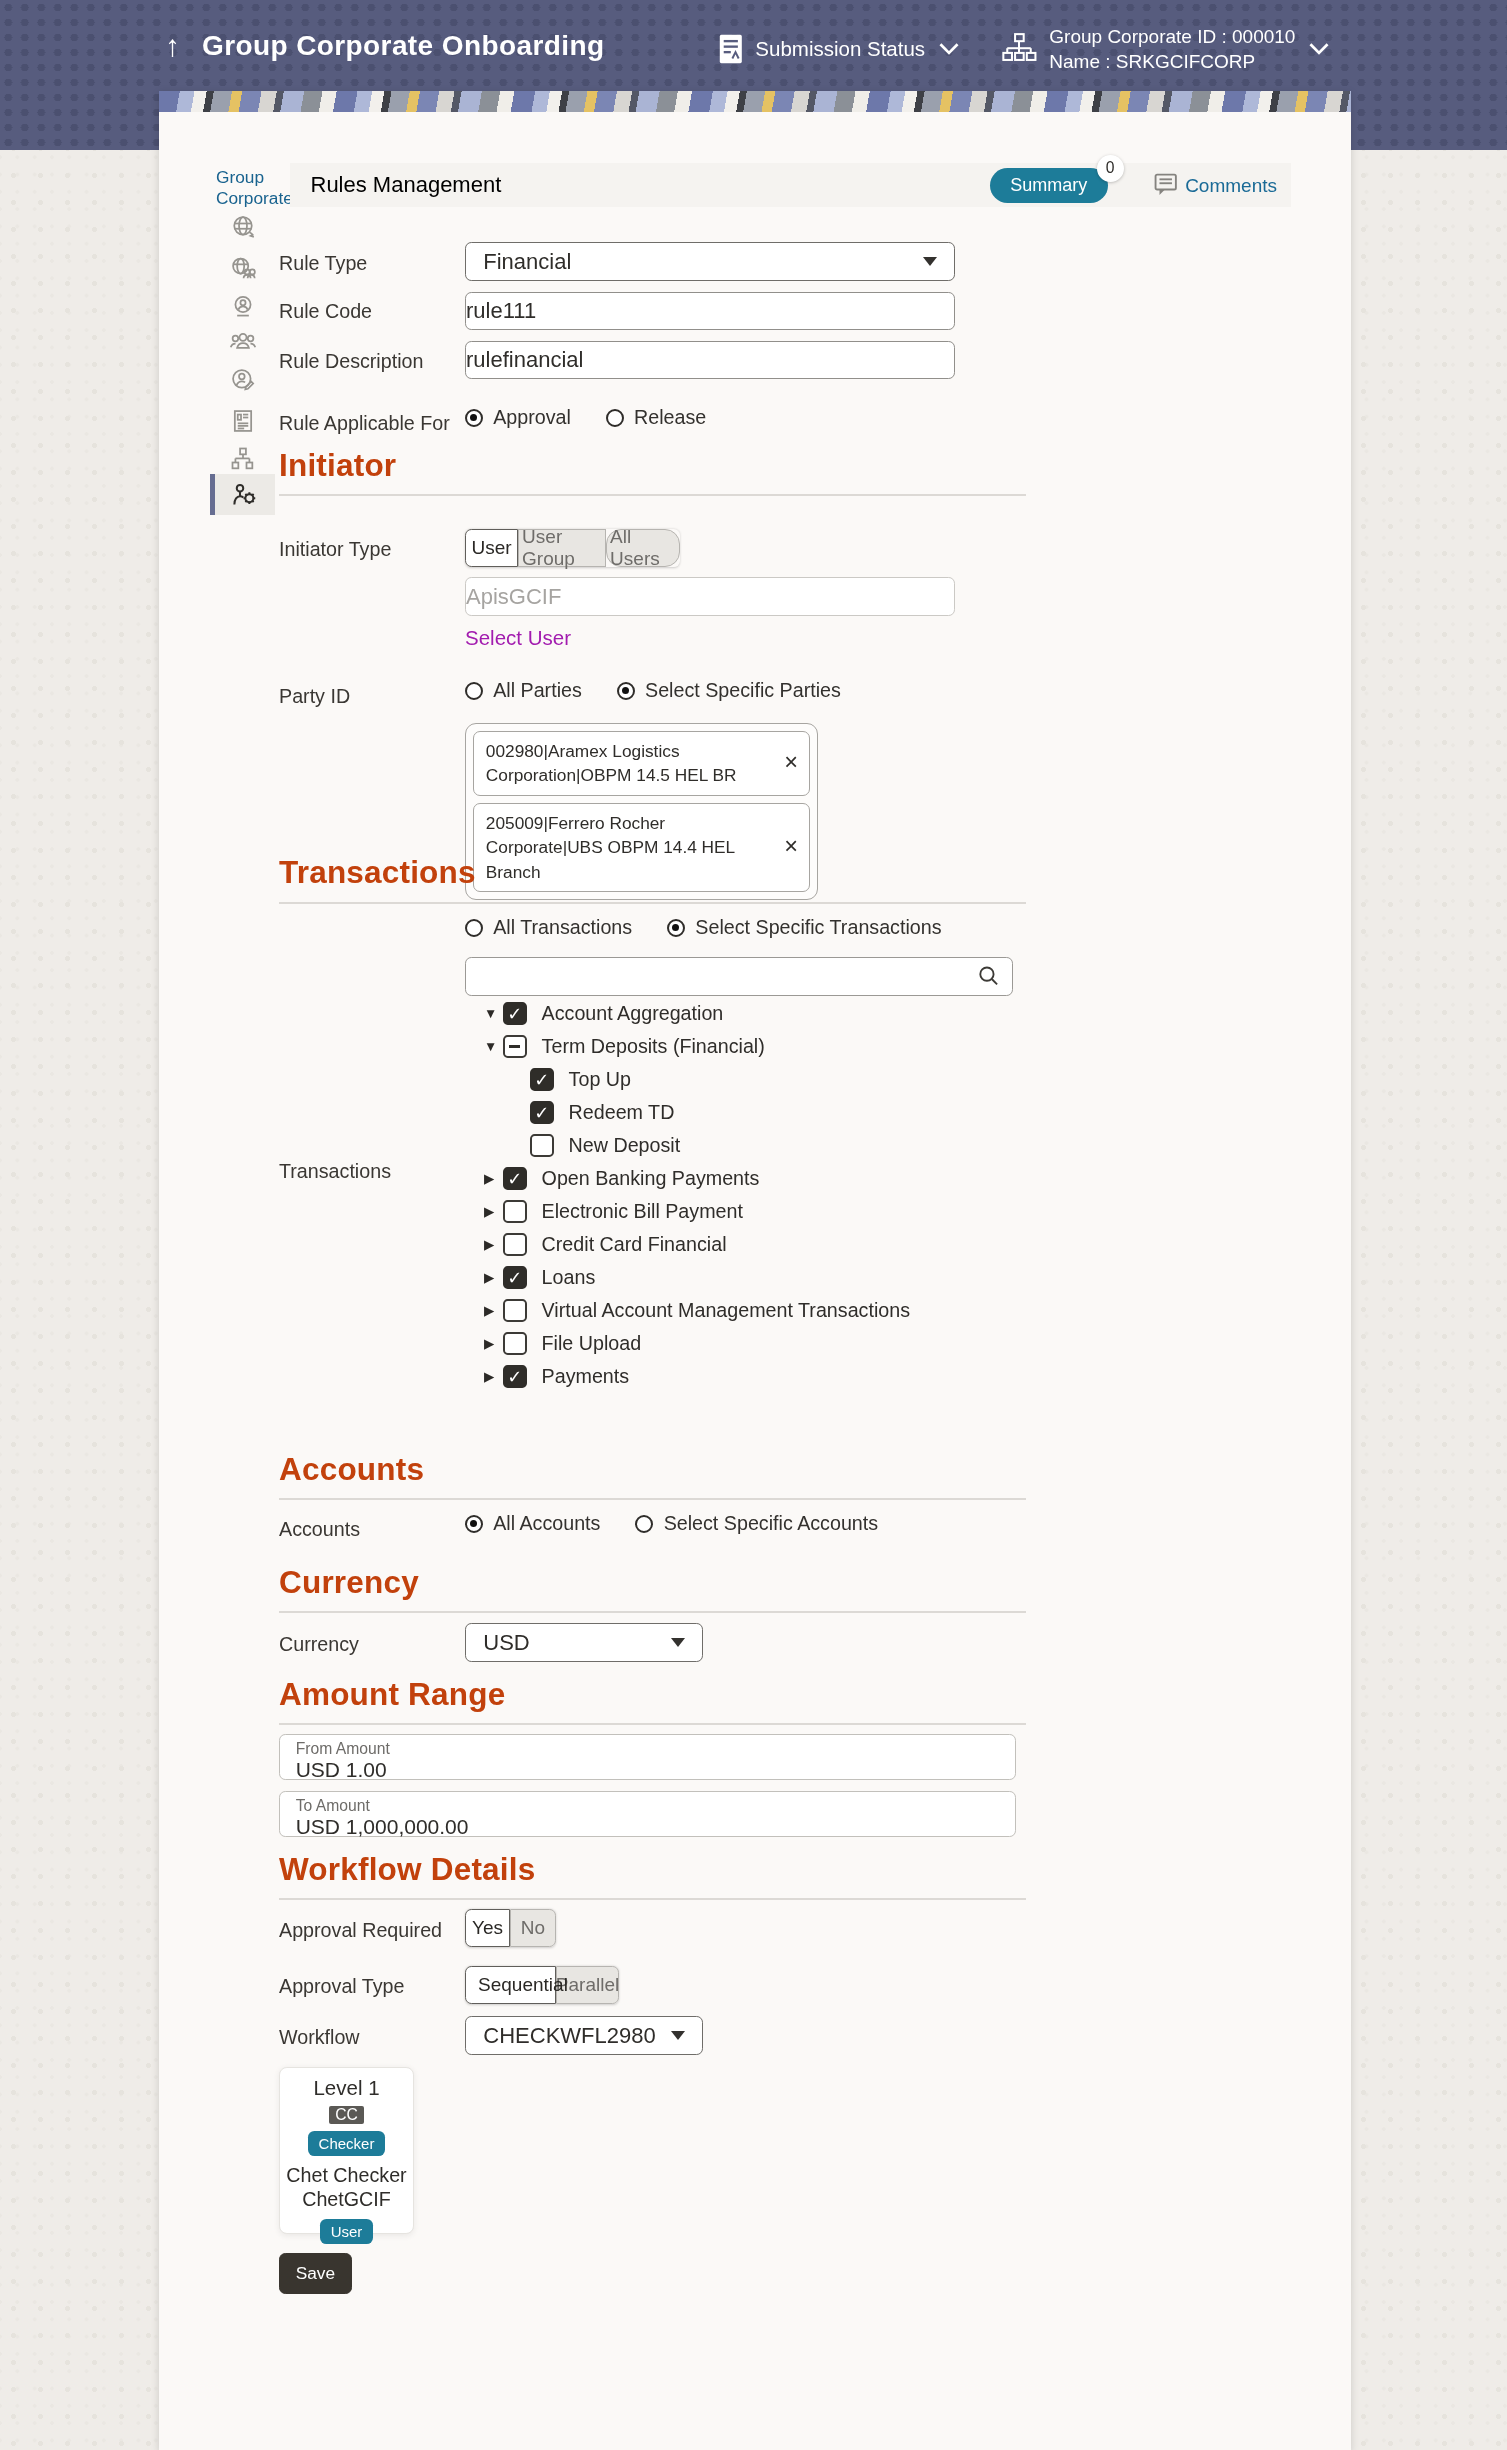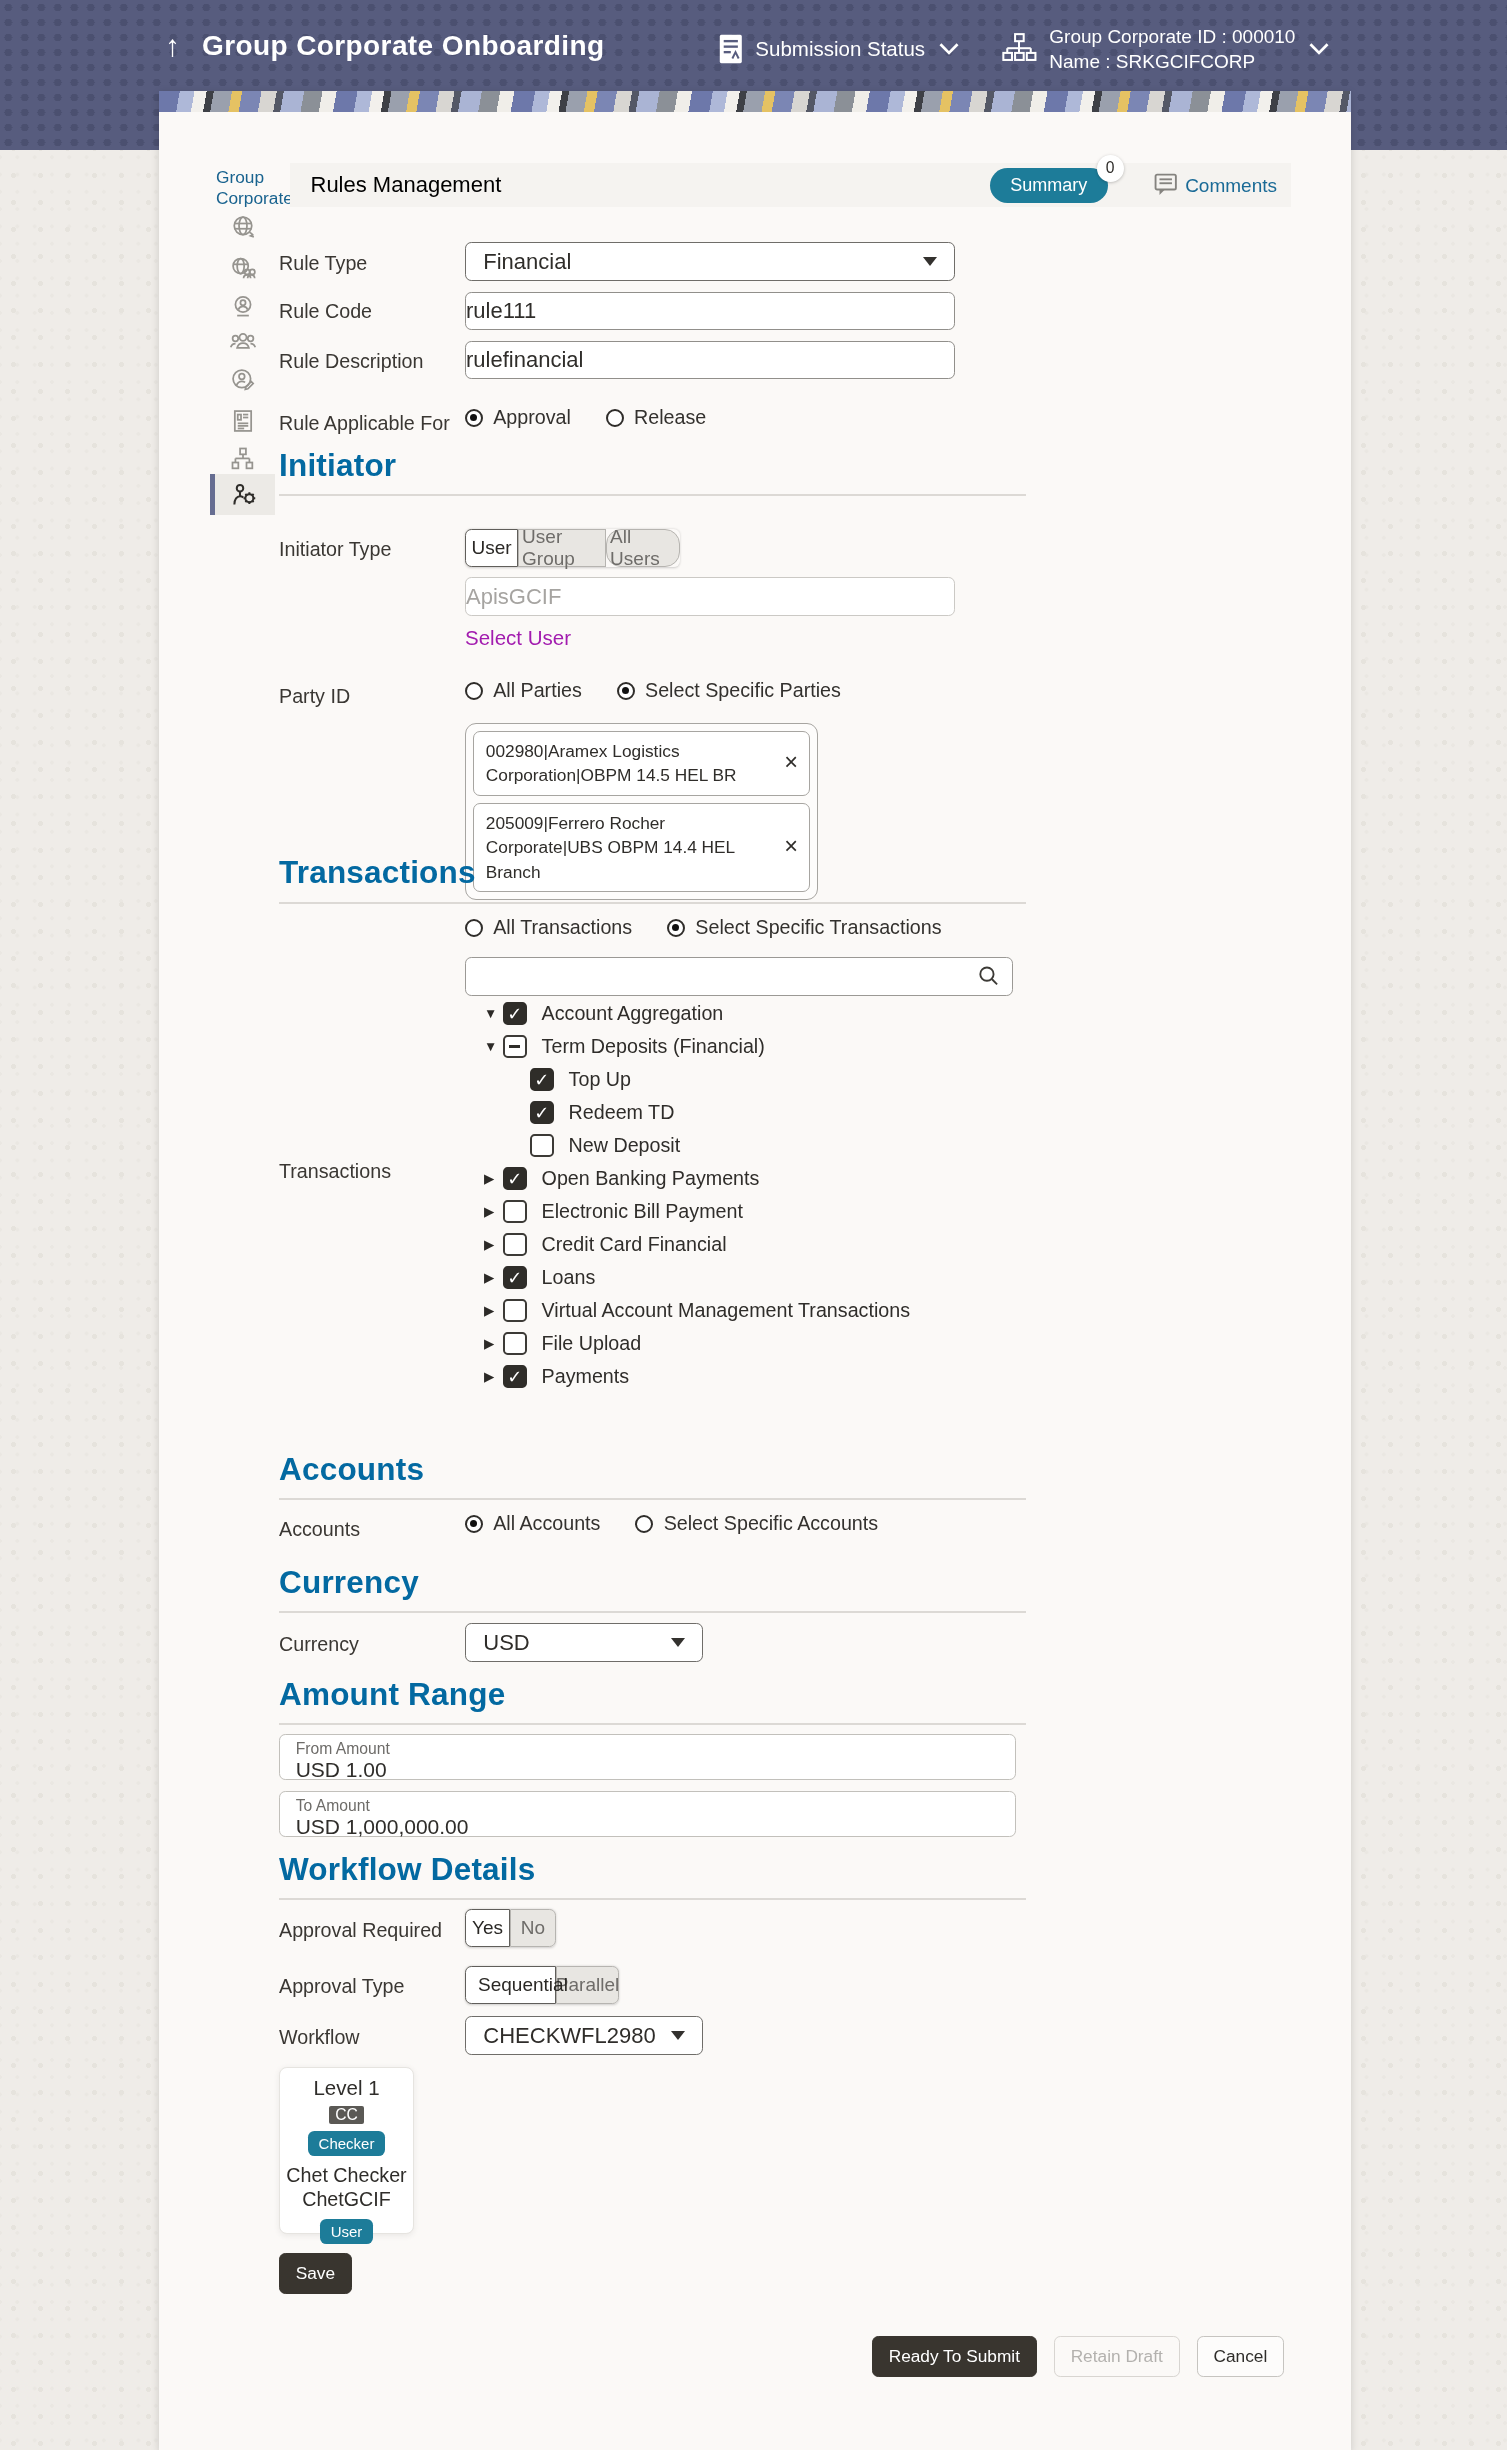--- a/index.html
+++ b/index.html
@@ -62,21 +62,21 @@
     background:#fff; color:#2f2d2a; font-size:15.7px; display:flex; align-items:center; justify-content:center;
     box-shadow:0 0.8px 3.1px rgba(0,0,0,.25);
   }
   .comments { display:flex; align-items:flex-end; gap:6.3px; cursor:pointer; }
   .comments-label { font-size:19px; color:#1a6a96; }
   
   .side-item { position:absolute; left:51px; width:65px; height:41px; display:flex; align-items:center; justify-content:center; cursor:pointer; }
   .side-item.active { background:#eceae6; border-left:5.5px solid #666d91; }
   
   .flabel { position:absolute; left:120px; font-size:19.7px; color:#3a3733; }
-  .section-heading { position:absolute; left:120px; font-size:31.5px; font-weight:bold; color:#0369a1; letter-spacing:0.2px; }
+  .section-heading { position:absolute; left:120px; font-size:31.5px; font-weight:bold; color:#c2410c; letter-spacing:0.2px; }
   .divider { position:absolute; left:120px; width:747px; height:1.6px; background:#dcd9d5; }
   .ctrl { position:absolute; left:306px; }
   .select-box {
     background:#fff; border:1.6px solid #6f6d69; border-radius:6.3px;
     display:flex; align-items:center; padding:0 17.3px; font-size:22px; color:#2f2d2a; cursor:pointer;
   }
   .select-caret { width:0; height:0; border-left:7.9px solid transparent; border-right:7.9px solid transparent; border-top:9.4px solid #33312e; margin-left:auto; }
   .text-input {
     background:#fff; border:1.6px solid #918f8b; border-radius:6.3px; width:490px; height:38px;
     font-size:22px; color:#2f2d2a; padding:0 0; font-family:inherit;
@@ -487,19 +487,14 @@
     <span class="badge">Checker</span>
     <span class="level-name">
       <span style="display:block;">Chet Checker</span>
       <span style="display:block;">ChetGCIF</span>
     </span>
     <span class="badge">User</span>
   </div>
 
   <button class="btn btn-dark save-btn">Save</button>
 
-  <div class="footer-actions">
-    <button class="btn btn-dark">Ready To Submit</button>
-    <button class="btn btn-disabled">Retain Draft</button>
-    <button class="btn btn-plain">Cancel</button>
-  </div>
 </div>
 
 
 </body></html>

